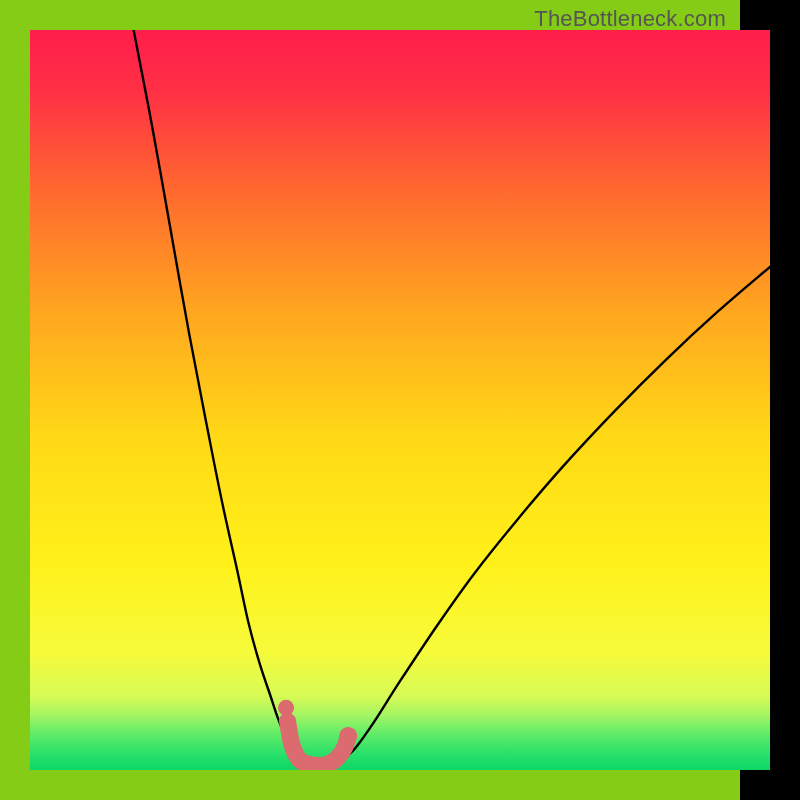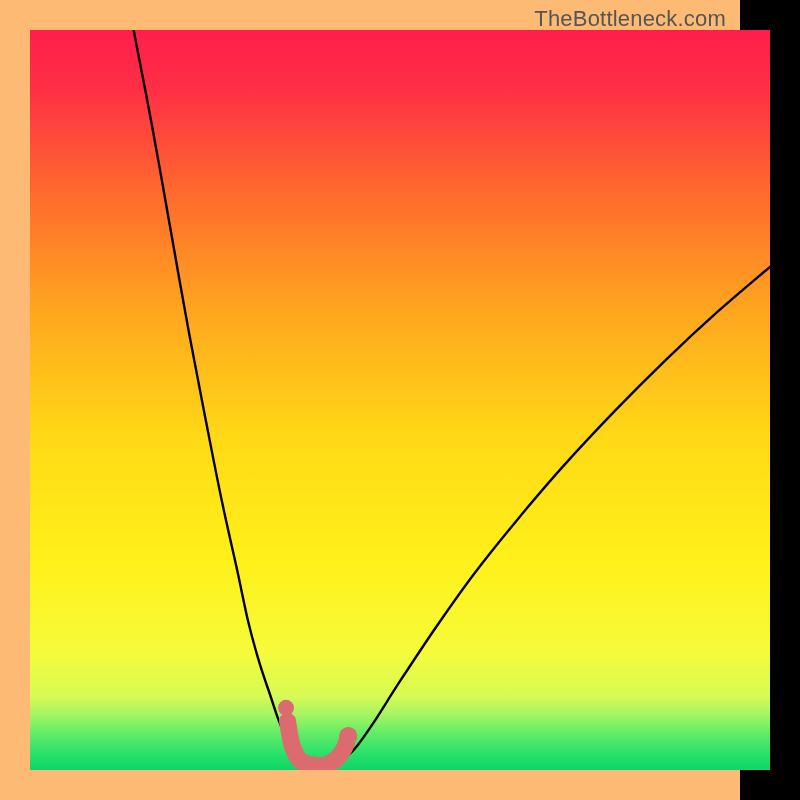--- a/index.html
+++ b/index.html
@@ -1,20 +1,20 @@
 <!DOCTYPE html>
 <html><head>
 <meta charset="utf-8">
 <style>
   * { margin: 0; padding: 0; box-sizing: border-box; }
   html, body { width: 800px; height: 800px; overflow: hidden; background: #000; }
   .outer {
     width: 740px;
     height: 800px;
-    background: #fdba74;
+    background: #84cc16;
     position: relative;
   }
   .watermark {
     position: absolute;
     top: 6px;
     right: 14px;
     font-family: Arial, Helvetica, sans-serif;
     font-size: 22px;
     color: #555555;
     font-weight: 400;

